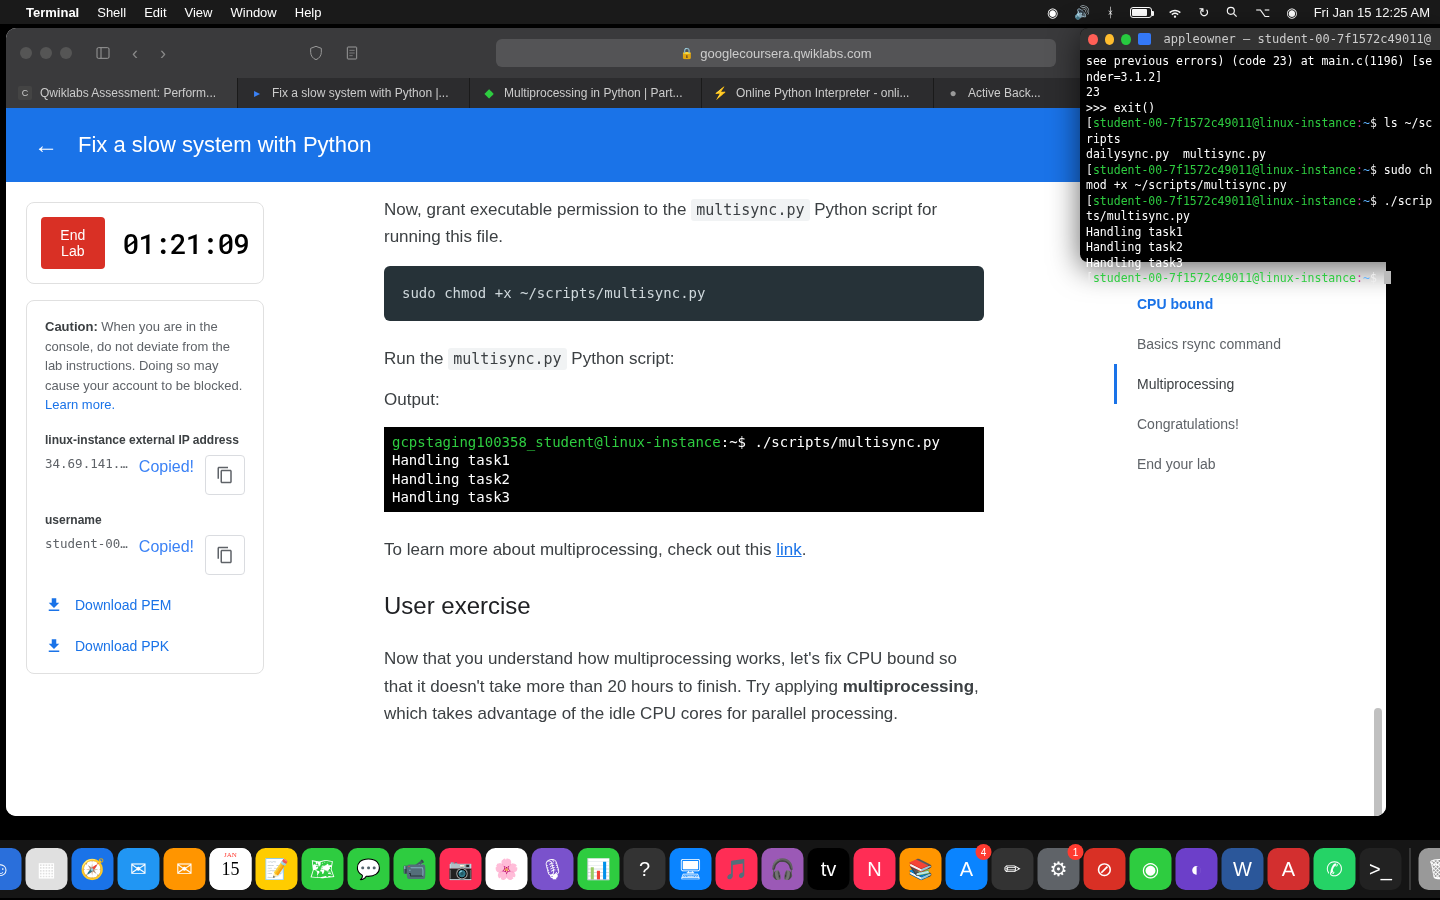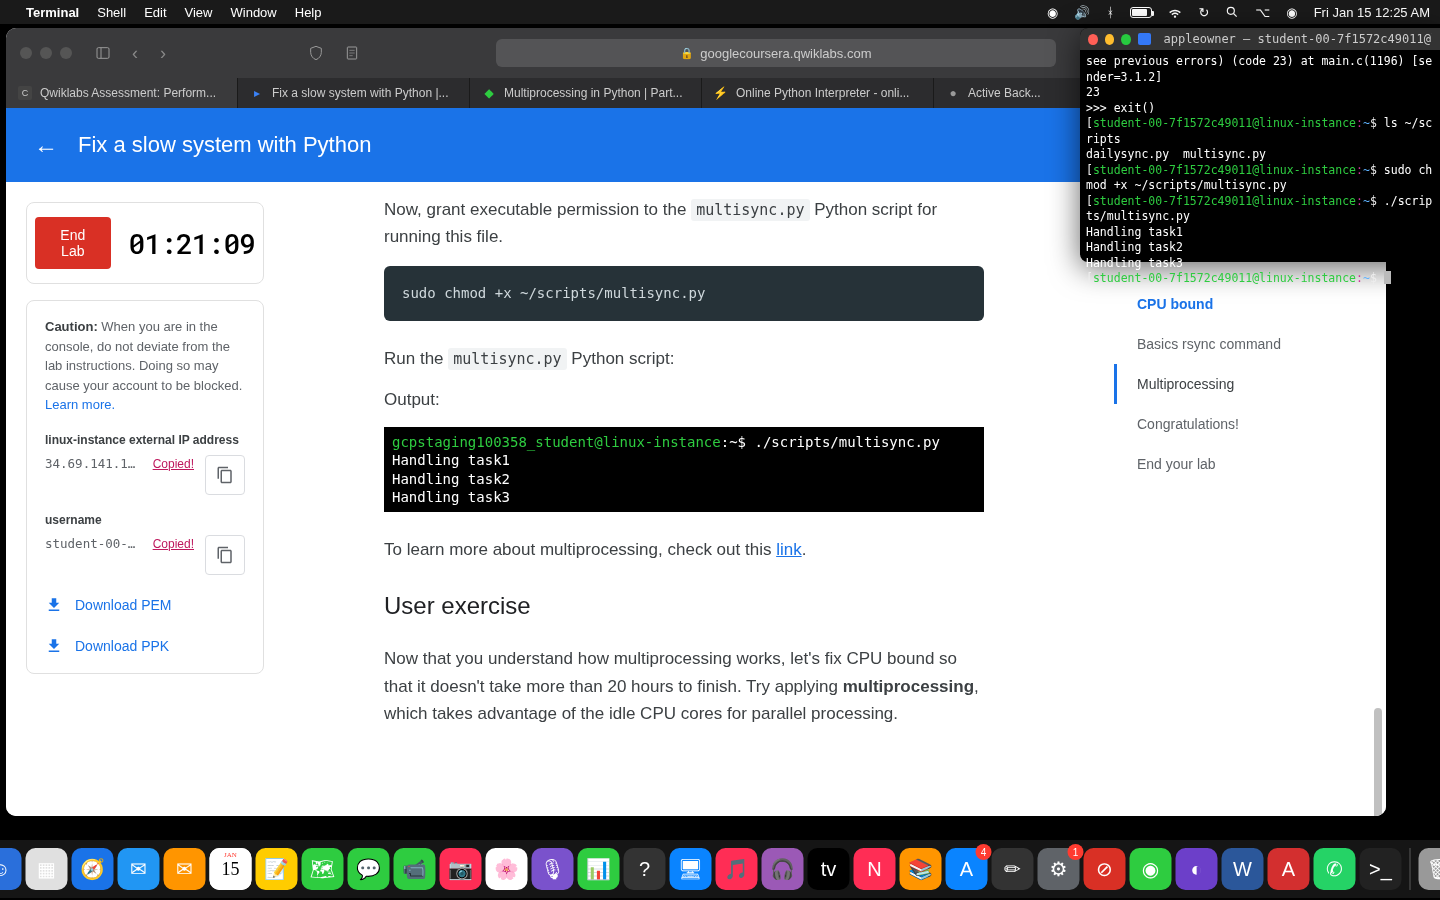--- a/index.html
+++ b/index.html
@@ -32,30 +32,30 @@
 .tab.active { background:#3a3a3c; }
 .tab .favicon { width:14px; height:14px; flex-shrink:0; display:inline-flex; align-items:center; justify-content:center; }
 .tab .tabtext { overflow:hidden; text-overflow:ellipsis; }
 
 .page { position:absolute; top:80px; left:0; right:0; bottom:0; background:#fff; }
 .blue-header { height:74px; background:#1a73e8; color:#fff; display:flex; align-items:center; padding:0 28px; font-size:22px; gap:20px; }
 .blue-header .back { font-size:24px; cursor:pointer; }
 .page-body { position:absolute; top:74px; left:0; right:0; bottom:0; display:flex; }
 
 .left-panel { width:278px; padding:20px 20px; }
-.endlab-card { background:#fff; border:1px solid #e0e0e0; border-radius:8px; padding:14px 8px; display:flex; align-items:center; gap:18px; margin-bottom:16px; }
+.endlab-card { background:#fff; border:1px solid #e0e0e0; border-radius:8px; padding:14px 14px; display:flex; align-items:center; gap:18px; margin-bottom:16px; }
 .endlab-btn { background:#d93025; color:#fff; border:none; border-radius:4px; padding:10px 18px; font-size:14px; font-weight:500; cursor:pointer; }
 .timer { font-family:"Roboto Mono","SF Mono",Menlo,monospace; font-size:28px; font-weight:500; letter-spacing:-1px; }
 .caution-card { background:#fff; border:1px solid #e0e0e0; border-radius:8px; padding:16px 18px; font-size:13px; color:#5f6368; line-height:1.5; }
 .caution-card b { color:#3c4043; }
 .caution-card a { color:#1a73e8; text-decoration:none; }
 .field-label { font-size:12px; color:#3c4043; font-weight:600; margin:16px 0 6px; }
 .copyrow { display:flex; align-items:flex-start; gap:11px; }
 .copyrow .val { font-family:"SF Mono",Menlo,monospace; font-size:12.5px; flex:1; overflow:hidden; text-overflow:ellipsis; white-space:nowrap; }
-.copyrow .copied { font-size:12px; color:#be185d;text-decoration:underline; }
+.copyrow .copied { font-size:16px; color:#3b82f6; }
 .copybtn { width:40px; height:40px; border:1px solid #dadce0; border-radius:4px; background:#fff; display:flex; align-items:center; justify-content:center; cursor:pointer; }
 .copybtn svg { width:18px; height:18px; fill:#5f6368; }
 .dl-link { display:flex; align-items:center; gap:12px; color:#1a73e8; font-size:14px; font-weight:500; margin-top:20px; cursor:pointer; }
 .dl-link svg { width:18px; height:18px; fill:#1a73e8; }
 
 .article { flex:1; padding:14px 60px 32px 100px; color:#3c4043; font-size:17px; line-height:1.6; max-width:760px; }
 .article code.inline { background:#f1f3f4; padding:2px 5px; border-radius:3px; font-family:"SF Mono",Menlo,monospace; font-size:15px; }
 .codeblock { background:#263238; color:#cfd8dc; border-radius:6px; padding:16px 18px; font-family:"SF Mono",Menlo,monospace; font-size:14px; margin:16px 0 24px; white-space:pre; }
 .termshot { background:#000; color:#fff; font-family:"SF Mono",Menlo,monospace; font-size:14px; padding:6px 8px; line-height:1.3; white-space:pre; margin:12px 0 24px; }
 .termshot .g { color:#2ecc40; }

